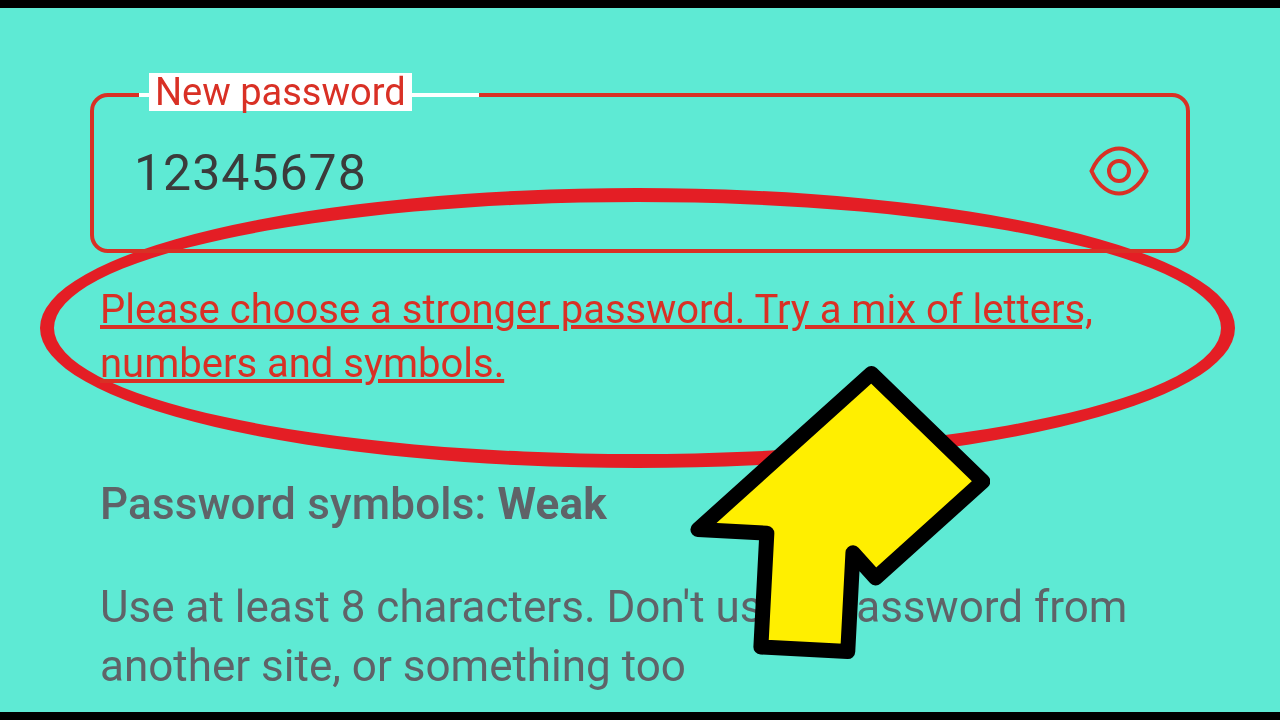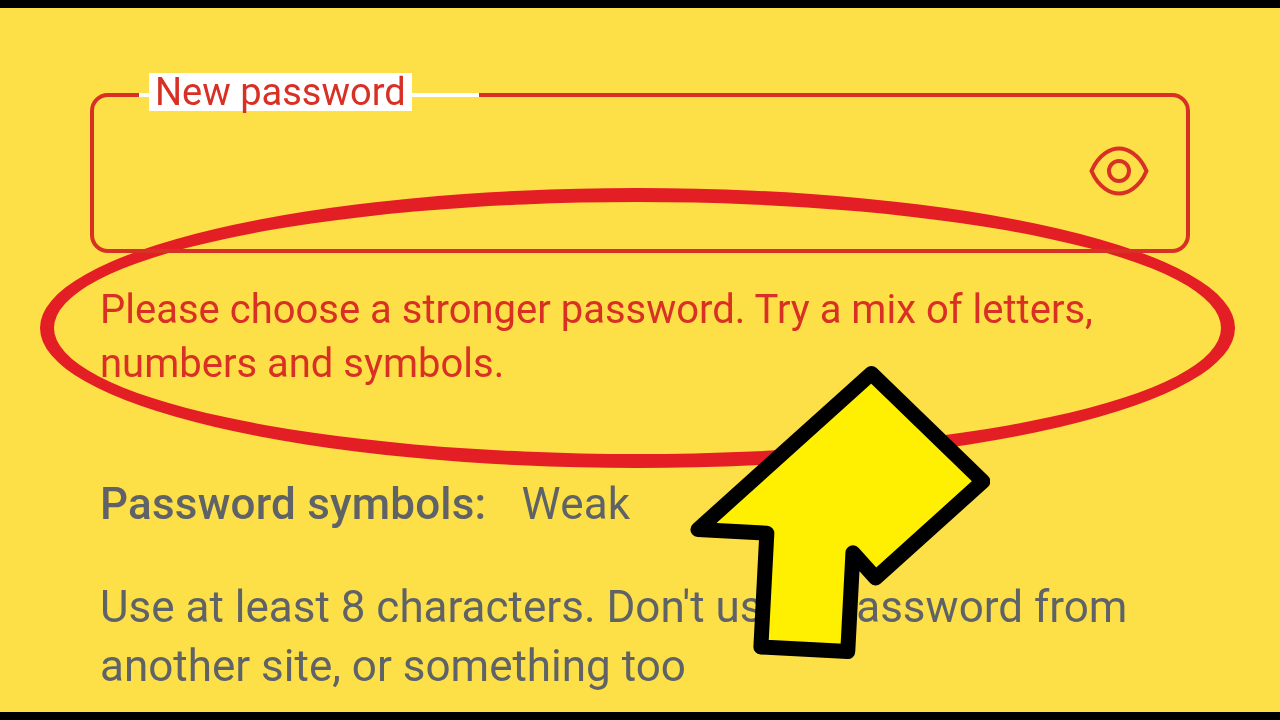--- a/index.html
+++ b/index.html
@@ -7,21 +7,21 @@
     body {
       font-family: Roboto, "Helvetica Neue", Arial, sans-serif;
       background: #fff;
       position: relative;
     }
     
     .bar { position: absolute; left: 0; right: 0; height: 8px; background: #000; }
     .bar.top { top: 0; }
     .bar.bottom { bottom: 0; }
 
-    .stage { position: absolute; inset: 8px 0; background: #fde047; }
+    .stage { position: absolute; inset: 8px 0; background: #5eead4; }
 
     
     .field-wrap {
       position: absolute;
       left: 90px; top: 85px;
       width: 1100px; height: 160px;
     }
     .field {
       position: relative;
       width: 100%; height: 100%;
@@ -66,32 +66,33 @@
 
     
     .error-text {
       position: absolute;
       left: 100px; top: 275px;
       width: 1060px;
       color: #d93025;
       font-size: 40px;
       line-height: 1.35;
       font-weight: 400;
+      text-decoration: underline;
     }
 
     
     .strength {
       position: absolute;
       left: 100px; top: 470px;
       font-size: 44px;
       color: #5f6368;
       font-weight: 500;
       letter-spacing: .2px;
     }
-    .strength .val { font-weight: 400; margin-left: 24px; }
+    .strength .val { font-weight: 700; }
 
     .hint {
       position: absolute;
       left: 100px; top: 570px;
       width: 1080px;
       font-size: 44px;
       color: #5f6368;
       line-height: 1.35;
       font-weight: 400;
     }
@@ -120,20 +121,21 @@
 <div class="bar bottom"></div>
 
 <div class="stage">
 
   <div class="ring"></div>
 
   <div class="field-wrap">
     <div class="field">
       <div class="notch"></div>
       <div class="label">New password</div>
+      <div class="value">12345678</div>
       <div class="eye">
         <span>
           <svg viewBox="0 0 48 48">
             <path d="M2 24 C8 10 18 6 24 6 C30 6 40 10 46 24 C40 38 30 42 24 42 C18 42 8 38 2 24 Z"></path>
             <circle cx="24" cy="24" r="8"></circle>
           </svg>
         </span>
       </div>
     </div>
   </div>

